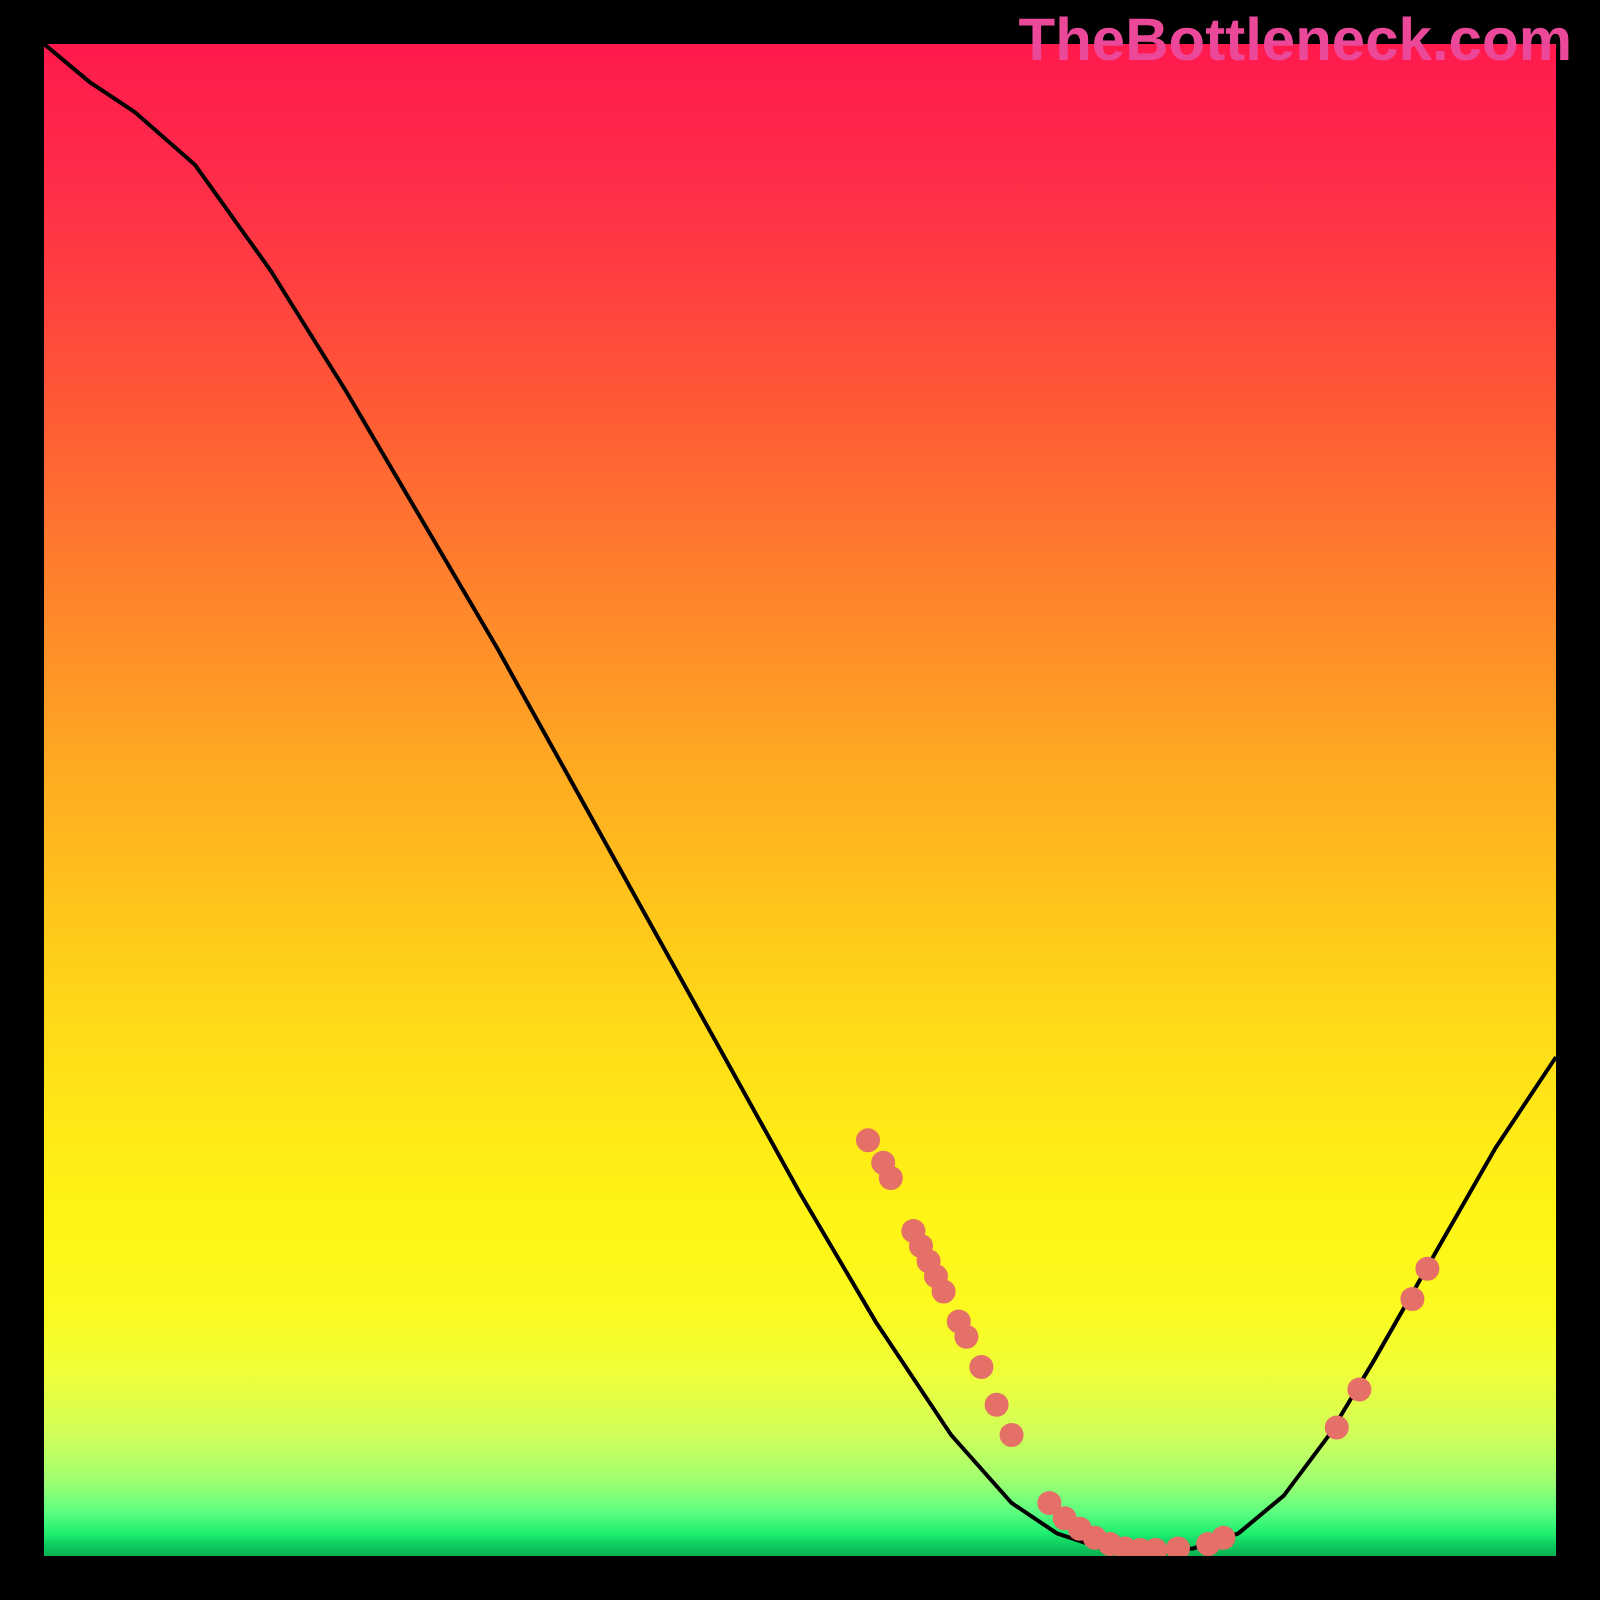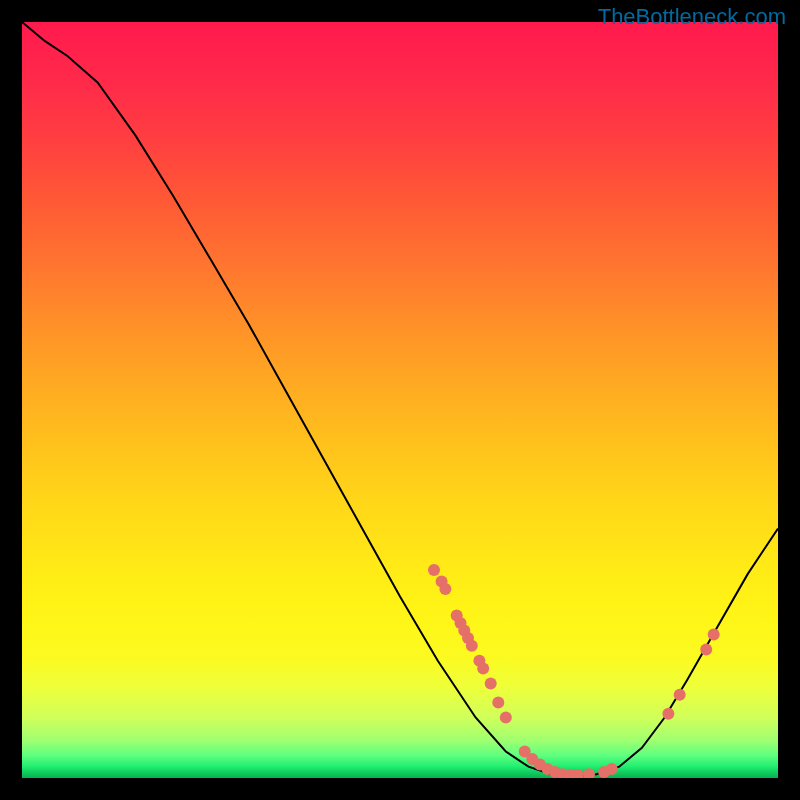--- a/index.html
+++ b/index.html
@@ -1,17 +1,17 @@
 <!DOCTYPE html>
 <html><head>
   <meta charset="utf-8">
   <style>
     * { margin: 0; padding: 0; box-sizing: border-box; }
     body { width: 800px; height: 800px; background: #000; position: relative; font-family: Arial, sans-serif; }
-    .watermark { position: absolute; top: 4px; right: 14px; color: #0369a1; font-size: 22px; font-weight: normal; z-index: 10; }
+    .watermark { position: absolute; top: 4px; right: 14px; color: #ec4899; font-size: 30px; font-weight: bold; z-index: 10; }
     .chart-container { position: absolute; top: 22px; left: 22px; width: 756px; height: 756px; }
     .gradient-bg { position: absolute; width: 100%; height: 100%; background: linear-gradient(to bottom,
       #ff1a4d 0%, #ff2a4a 8%, #ff4040 16%, #ff5a35 24%, #ff7530 32%,
       #ff9028 40%, #ffaa22 48%, #ffc21c 56%, #ffd818 64%, #ffea16 72%,
       #fff516 78%, #fbfa20 84%, #eeff3a 88%, #d0ff5a 92%, #a0ff70 95%,
       #60ff80 97%, #20ee70 98.5%, #10d060 99.2%, #08b050 100%); }
     svg.curve-layer { position: absolute; width: 100%; height: 100%; }
     .data-point { fill: #e57068; }
   </style>
 </head>

